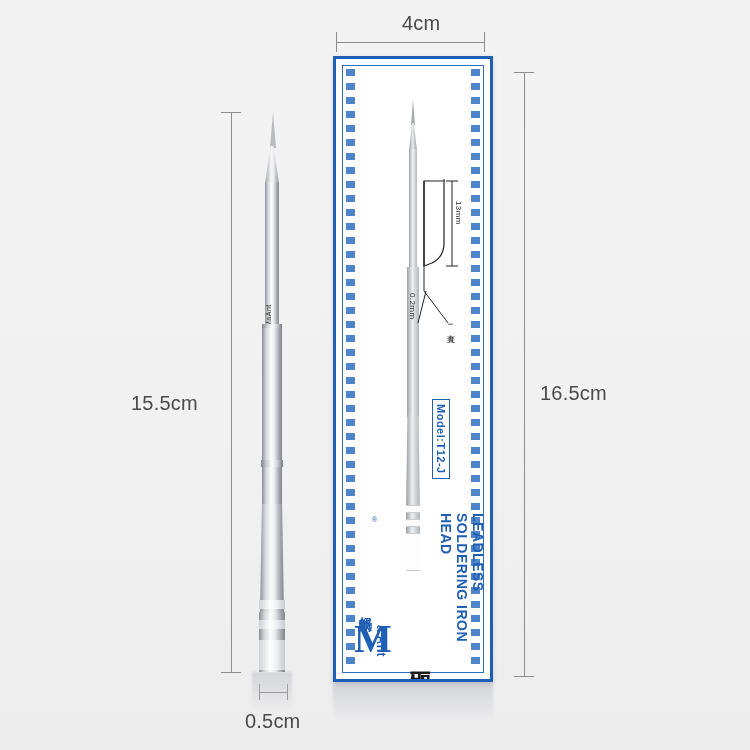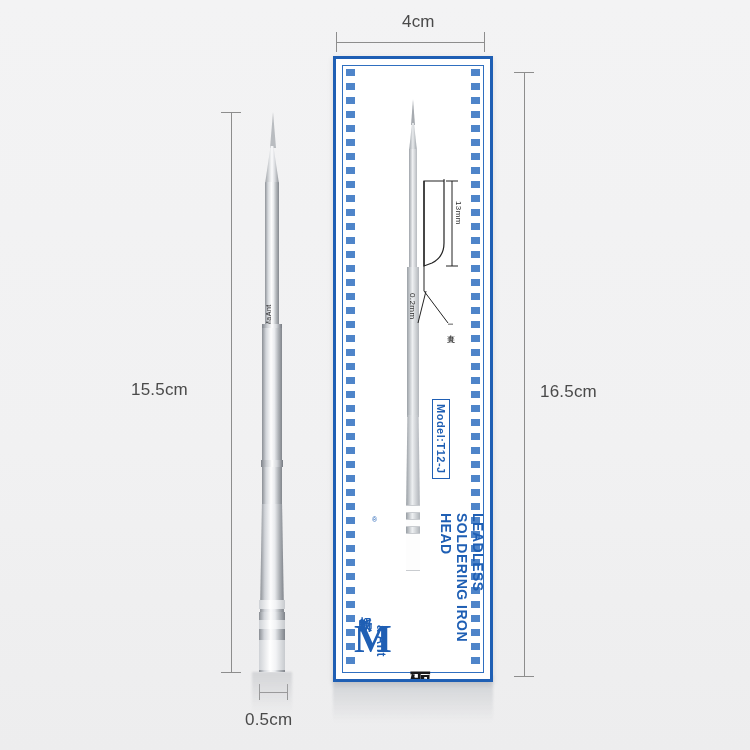--- a/index.html
+++ b/index.html
@@ -17,21 +17,21 @@
     position: relative;
     width: 750px;
     height: 750px;
     background: linear-gradient(180deg, #f3f3f4 0%, #f1f1f2 60%, #ededee 100%);
   }
 
   
   .dim-label {
     position: absolute;
     color: #4a4a4a;
-    font-size: 17px;
+    font-size: 20px;
     letter-spacing: 0.2px;
     white-space: nowrap;
   }
 
   .dim-line-v {
     position: absolute;
     width: 1px;
     background: #8d8d8d;
   }
   .dim-line-h {
@@ -384,21 +384,21 @@
   <div class="tick-v" style="left:484px; top:32px; height:20px;"></div>
 
   <div class="dim-line-v" style="left:524px; top:72px; height:604px;"></div>
   <div class="tick-h" style="left:514px; top:72px; width:20px;"></div>
   <div class="tick-h" style="left:514px; top:676px; width:20px;"></div>
   <div class="dim-label" style="left:540px; top:382px;">16.5cm</div>
 
   <div class="dim-line-v" style="left:231px; top:112px; height:560px;"></div>
   <div class="tick-h" style="left:221px; top:112px; width:20px;"></div>
   <div class="tick-h" style="left:221px; top:672px; width:20px;"></div>
-  <div class="dim-label" style="left:131px; top:380px;">15.5cm</div>
+  <div class="dim-label" style="left:131px; top:392px;">15.5cm</div>
 
   <div class="dim-line-h" style="left:259px; top:692px; width:28px;"></div>
   <div class="tick-v" style="left:259px; top:684px; height:16px;"></div>
   <div class="tick-v" style="left:287px; top:684px; height:16px;"></div>
   <div class="dim-label" style="left:245px; top:710px;">0.5cm</div>
 
   <div class="iron-shadow"></div>
   <div class="iron">
     <div class="needle"></div>
     <div class="cone"></div>

